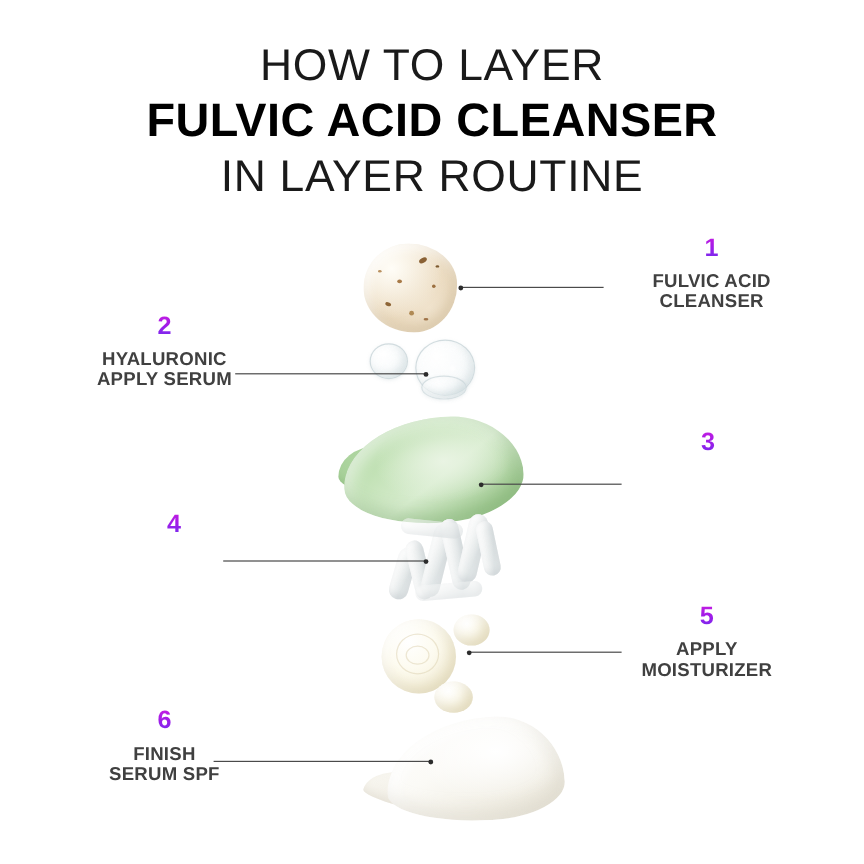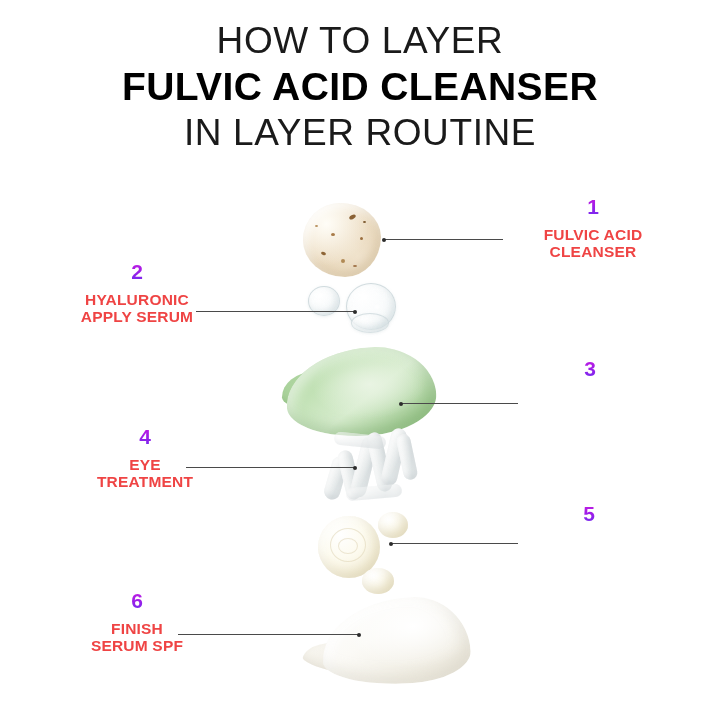--- a/index.html
+++ b/index.html
@@ -4,41 +4,41 @@
 <style>
   html,body{margin:0;padding:0;}
   body{
     width:720px;height:720px;background:#ffffff;
     font-family:"Liberation Sans","DejaVu Sans",sans-serif;
     overflow:hidden;position:relative;
   }
   #stage{position:relative;width:720px;height:720px;}
 
   
-  .title-block{position:absolute;left:0;top:19px;width:720px;text-align:center;}
+  .title-block{position:absolute;left:0;top:33px;width:720px;text-align:center;}
   .t-line1,.t-line3{
     font-size:37px;line-height:44px;letter-spacing:.6px;
     color:#1a1a1a;font-weight:400;white-space:nowrap;
   }
   .t-line2{
     font-size:39px;line-height:48px;letter-spacing:.4px;
     color:#000;font-weight:700;white-space:nowrap;
   }
 
   
   .step-text{position:absolute;text-align:center;}
   .step-num{
     font-size:21px;font-weight:700;line-height:22px;
     background:linear-gradient(180deg,#c81ce0 0%,#a21ce8 45%,#6b2ef0 100%);
     -webkit-background-clip:text;background-clip:text;
     -webkit-text-fill-color:transparent;color:#9b20e6;
   }
   .step-label{
     font-size:15.5px;font-weight:700;line-height:16.5px;
-    color:#ef4444;letter-spacing:.2px;white-space:pre-line;
+    color:#404040;letter-spacing:.2px;white-space:pre-line;
     margin-top:9px;
   }
 
   
   .leader{position:absolute;height:1px;background:#4a4a4a;}
   .leader .dot{
     position:absolute;top:-1.5px;width:4px;height:4px;border-radius:50%;
     background:#2c2c2c;
   }
   .leader.to-right .dot{right:-1px;}
@@ -204,37 +204,37 @@
     <div class="squig-bar" style="left:60px;top:0px;width:16px;height:58px;transform:rotate(13deg);"></div>
     <div class="squig-bar" style="left:74px;top:6px;width:14px;height:46px;transform:rotate(-12deg);"></div>
     <div class="squig-bar" style="left:8px;top:6px;width:52px;height:13px;transform:rotate(6deg);opacity:.55;"></div>
     <div class="squig-bar" style="left:20px;top:58px;width:56px;height:13px;transform:rotate(-5deg);opacity:.55;"></div>
   </div>
   <div class="leader to-right" style="left:186px;top:467px;width:170px;">
     <div class="dot" style="left:auto;right:-1px;"></div>
   </div>
   <div class="step-text" style="left:50px;top:426px;width:190px;">
     <div class="step-num">4</div>
-    <div class="step-label">EYE
-TREATMENT</div>
   </div>
 
   <div class="swatch" style="left:318px;top:508px;width:110px;height:90px;">
     <div class="ivory" style="position:absolute;left:0px;top:8px;width:62px;height:62px;">
       <div class="ring" style="left:12px;top:12px;width:34px;height:32px;"></div>
       <div class="ring" style="left:20px;top:22px;width:18px;height:14px;"></div>
     </div>
     <div class="ivory" style="position:absolute;left:60px;top:4px;width:30px;height:26px;"></div>
     <div class="ivory" style="position:absolute;left:44px;top:60px;width:32px;height:26px;"></div>
   </div>
   <div class="leader to-left" style="left:390px;top:543px;width:128px;">
     <div class="dot"></div>
   </div>
   <div class="step-text" style="left:492px;top:503px;width:194px;">
     <div class="step-num">5</div>
+    <div class="step-label">APPLY
+MOISTURIZER</div>
   </div>
 
   <div class="swatch" style="left:312px;top:598px;width:160px;height:96px;">
     <div class="spf-tail" style="left:-8px;top:44px;"></div>
     <div class="spf" style="position:absolute;left:10px;top:0px;"></div>
   </div>
   <div class="leader to-right" style="left:178px;top:634px;width:182px;">
     <div class="dot" style="left:auto;right:-1px;"></div>
   </div>
   <div class="step-text" style="left:42px;top:590px;width:190px;">

